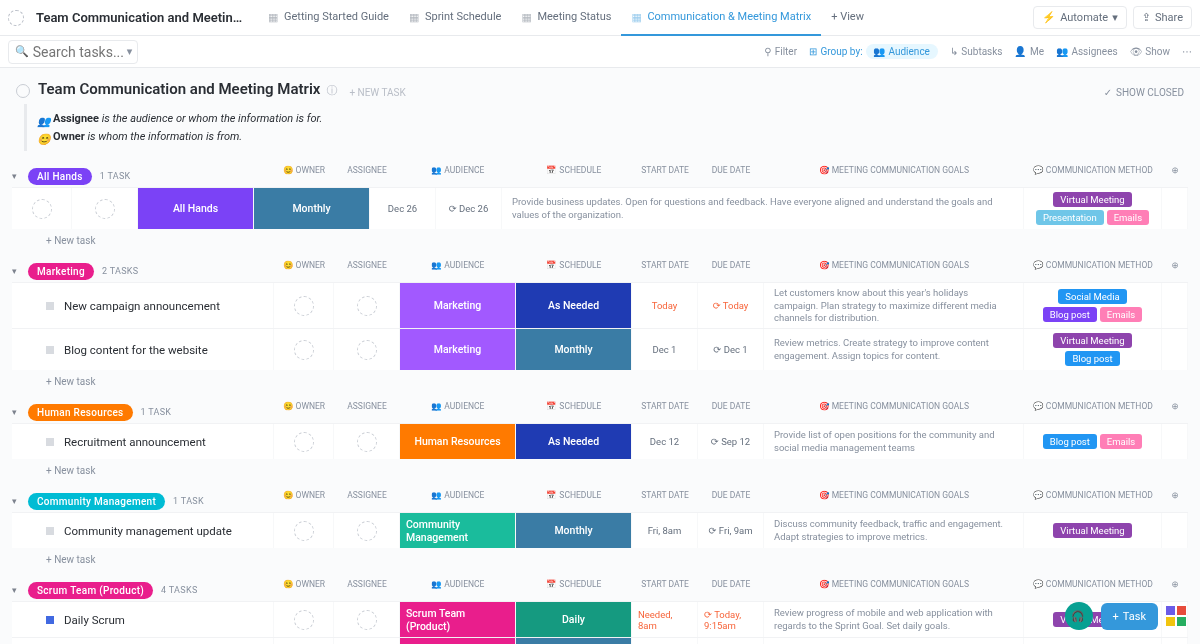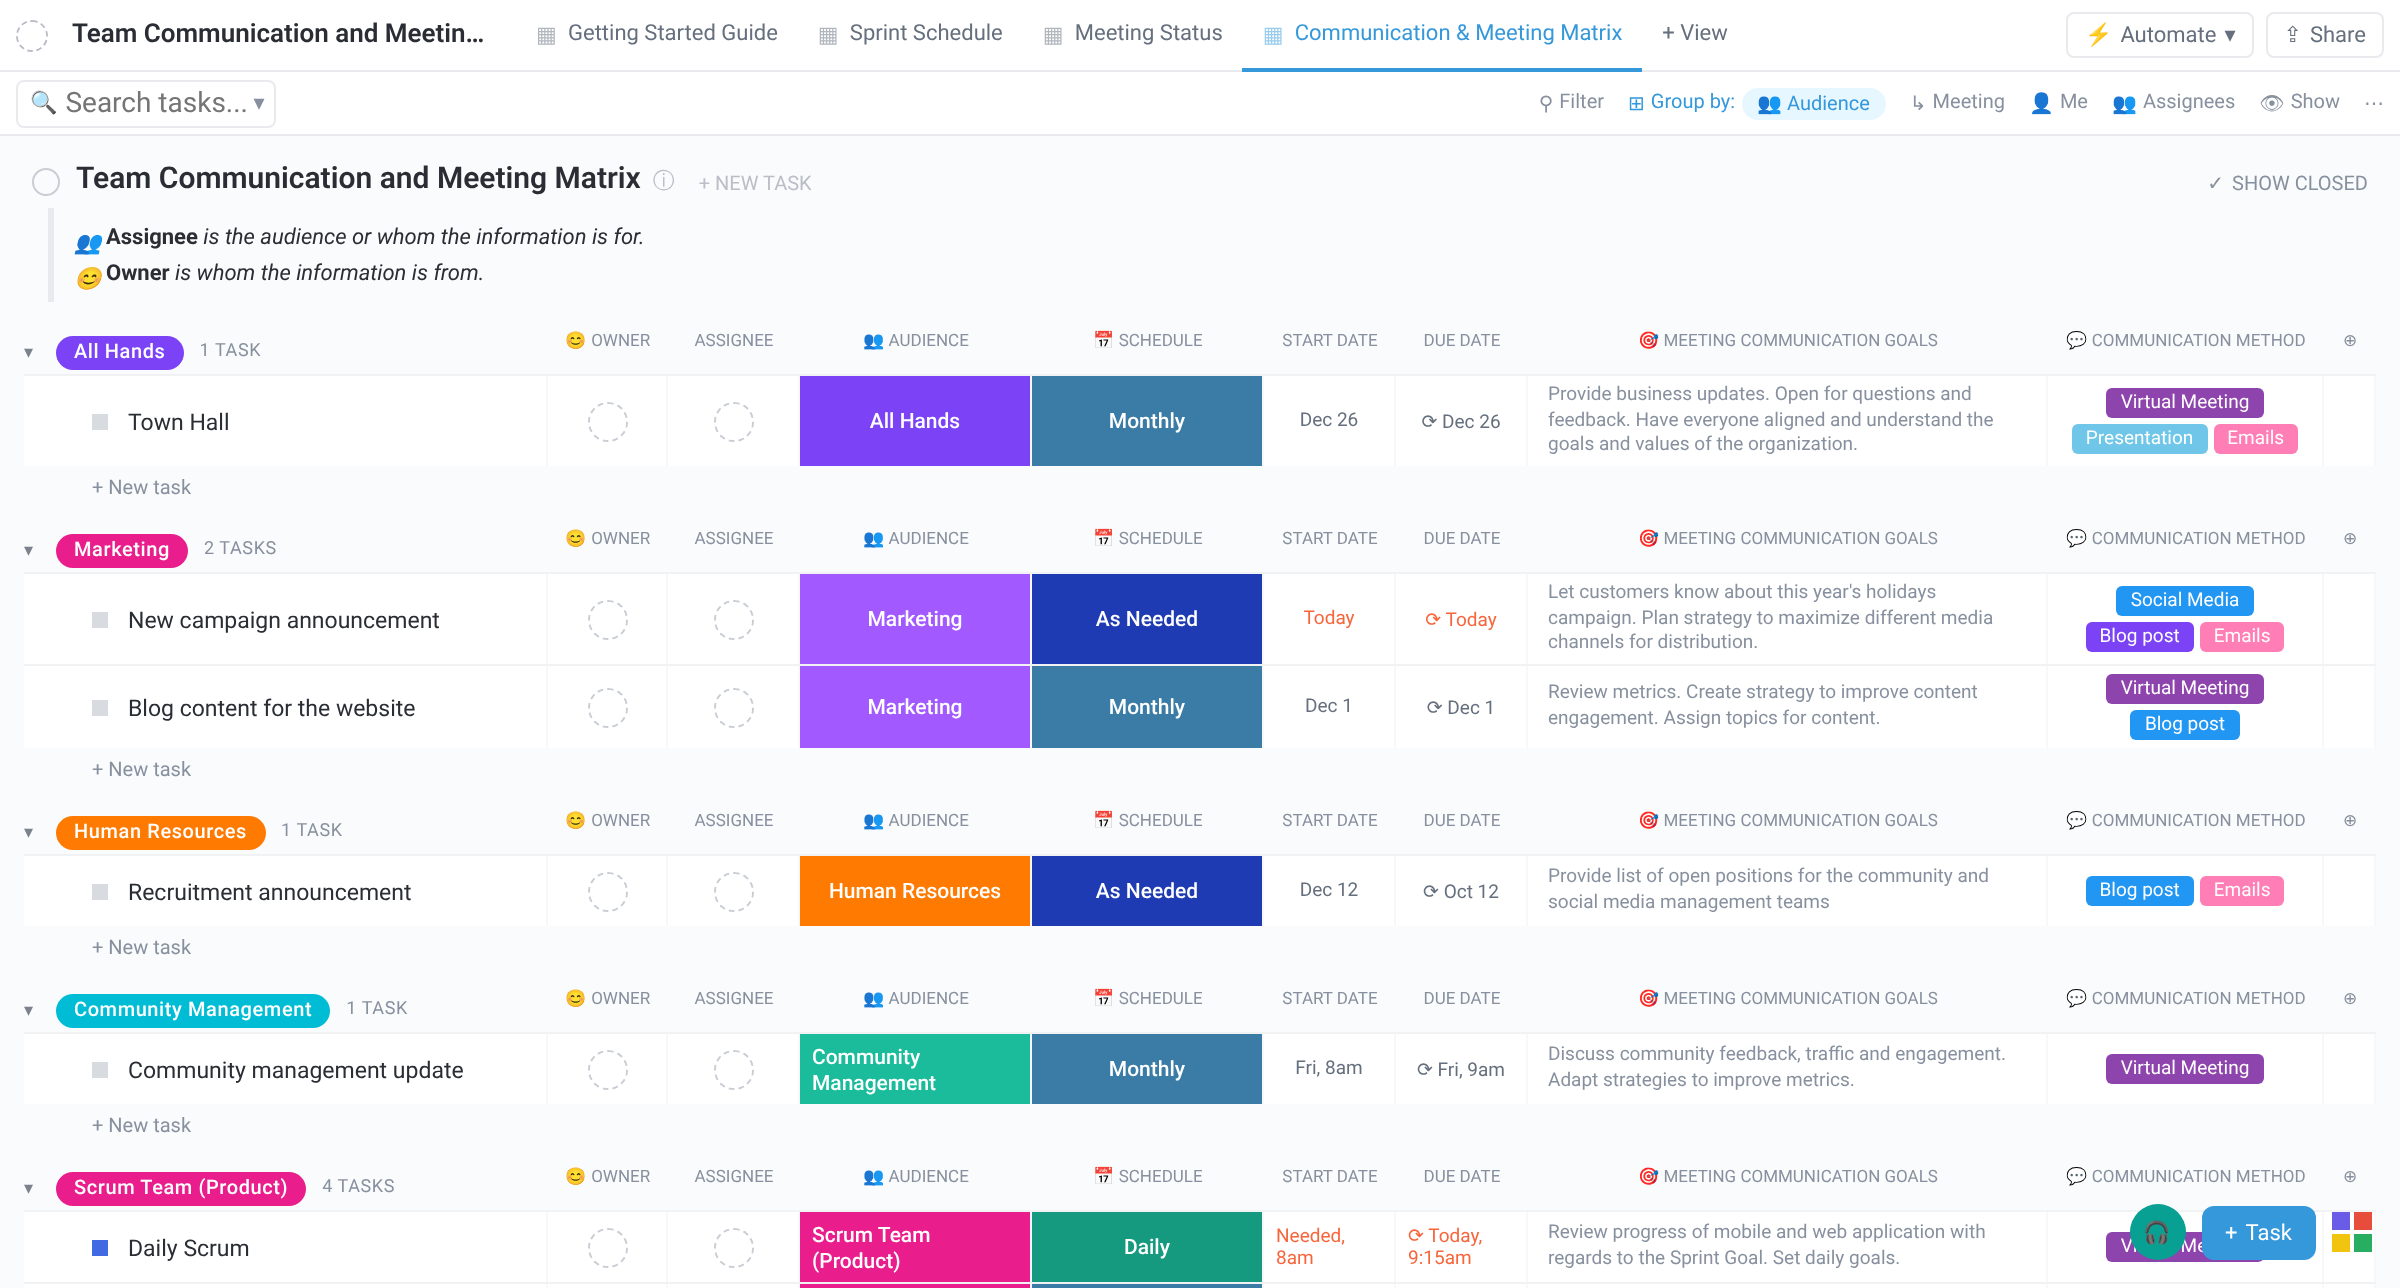--- a/index.html
+++ b/index.html
@@ -124,21 +124,21 @@
         <span>⚲</span>
         <span>Filter</span>
       </div>
     <div class="toolbar-item active">
       <span>⊞</span>
       <span>Group by:</span>
       <span class="audience-pill"><span>👥</span> <span>Audience</span></span>
     </div>
     <div class="toolbar-item">
         <span>↳</span>
-        <span>Meeting</span>
+        <span>Subtasks</span>
       </div>
     <div class="toolbar-item">
         <span>👤</span>
         <span>Me</span>
       </div>
     <div class="toolbar-item">
         <span>👥</span>
         <span>Assignees</span>
       </div>
     <div class="toolbar-item">
@@ -183,21 +183,20 @@
     <div style="flex:0 0 116px;">📅 SCHEDULE</div>
     <div style="flex:0 0 66px;">START DATE</div>
     <div style="flex:0 0 66px;">DUE DATE</div>
     <div style="flex:1;justify-content:center;">🎯 MEETING COMMUNICATION GOALS</div>
     <div style="flex:0 0 138px;">💬 COMMUNICATION METHOD</div>
     <div style="flex:0 0 26px;">⊕</div>
   </div>
         </div>
     </div>
     <div class="row">
-      <div class="cell name"><span class="bullet"></span>Town Hall</div>
       <div class="cell owner">
           <span class="dash-circle"></span>
         </div>
       <div class="cell assignee">
           <span class="dash-circle"></span>
         </div>
       <div class="cell audience" style="background:#7b42f6">All Hands</div>
       <div class="cell schedule" style="background:#3a7ca5">Monthly</div>
       <div class="cell start">Dec 26</div>
       <div class="cell due">⟳ Dec 26</div>
@@ -302,21 +301,21 @@
       <div class="cell name"><span class="bullet"></span>Recruitment announcement</div>
       <div class="cell owner">
           <span class="dash-circle"></span>
         </div>
       <div class="cell assignee">
           <span class="dash-circle"></span>
         </div>
       <div class="cell audience" style="background:#ff7a00">Human Resources</div>
       <div class="cell schedule" style="background:#1f3bb3">As Needed</div>
       <div class="cell start">Dec 12</div>
-      <div class="cell due">⟳ Oct 12</div>
+      <div class="cell due">⟳ Sep 12</div>
       <div class="cell goals">Provide list of open positions for the community and social media management teams</div>
       <div class="cell method">
           <span class="tag" style="background:#2196f3">Blog post</span>
           <span class="tag" style="background:#ff7eb6">Emails</span>
         </div>
       <div class="cell plus"></div>
     </div>
     <div class="new-task-row">+ New task</div>
   </div>
     <div class="group">

